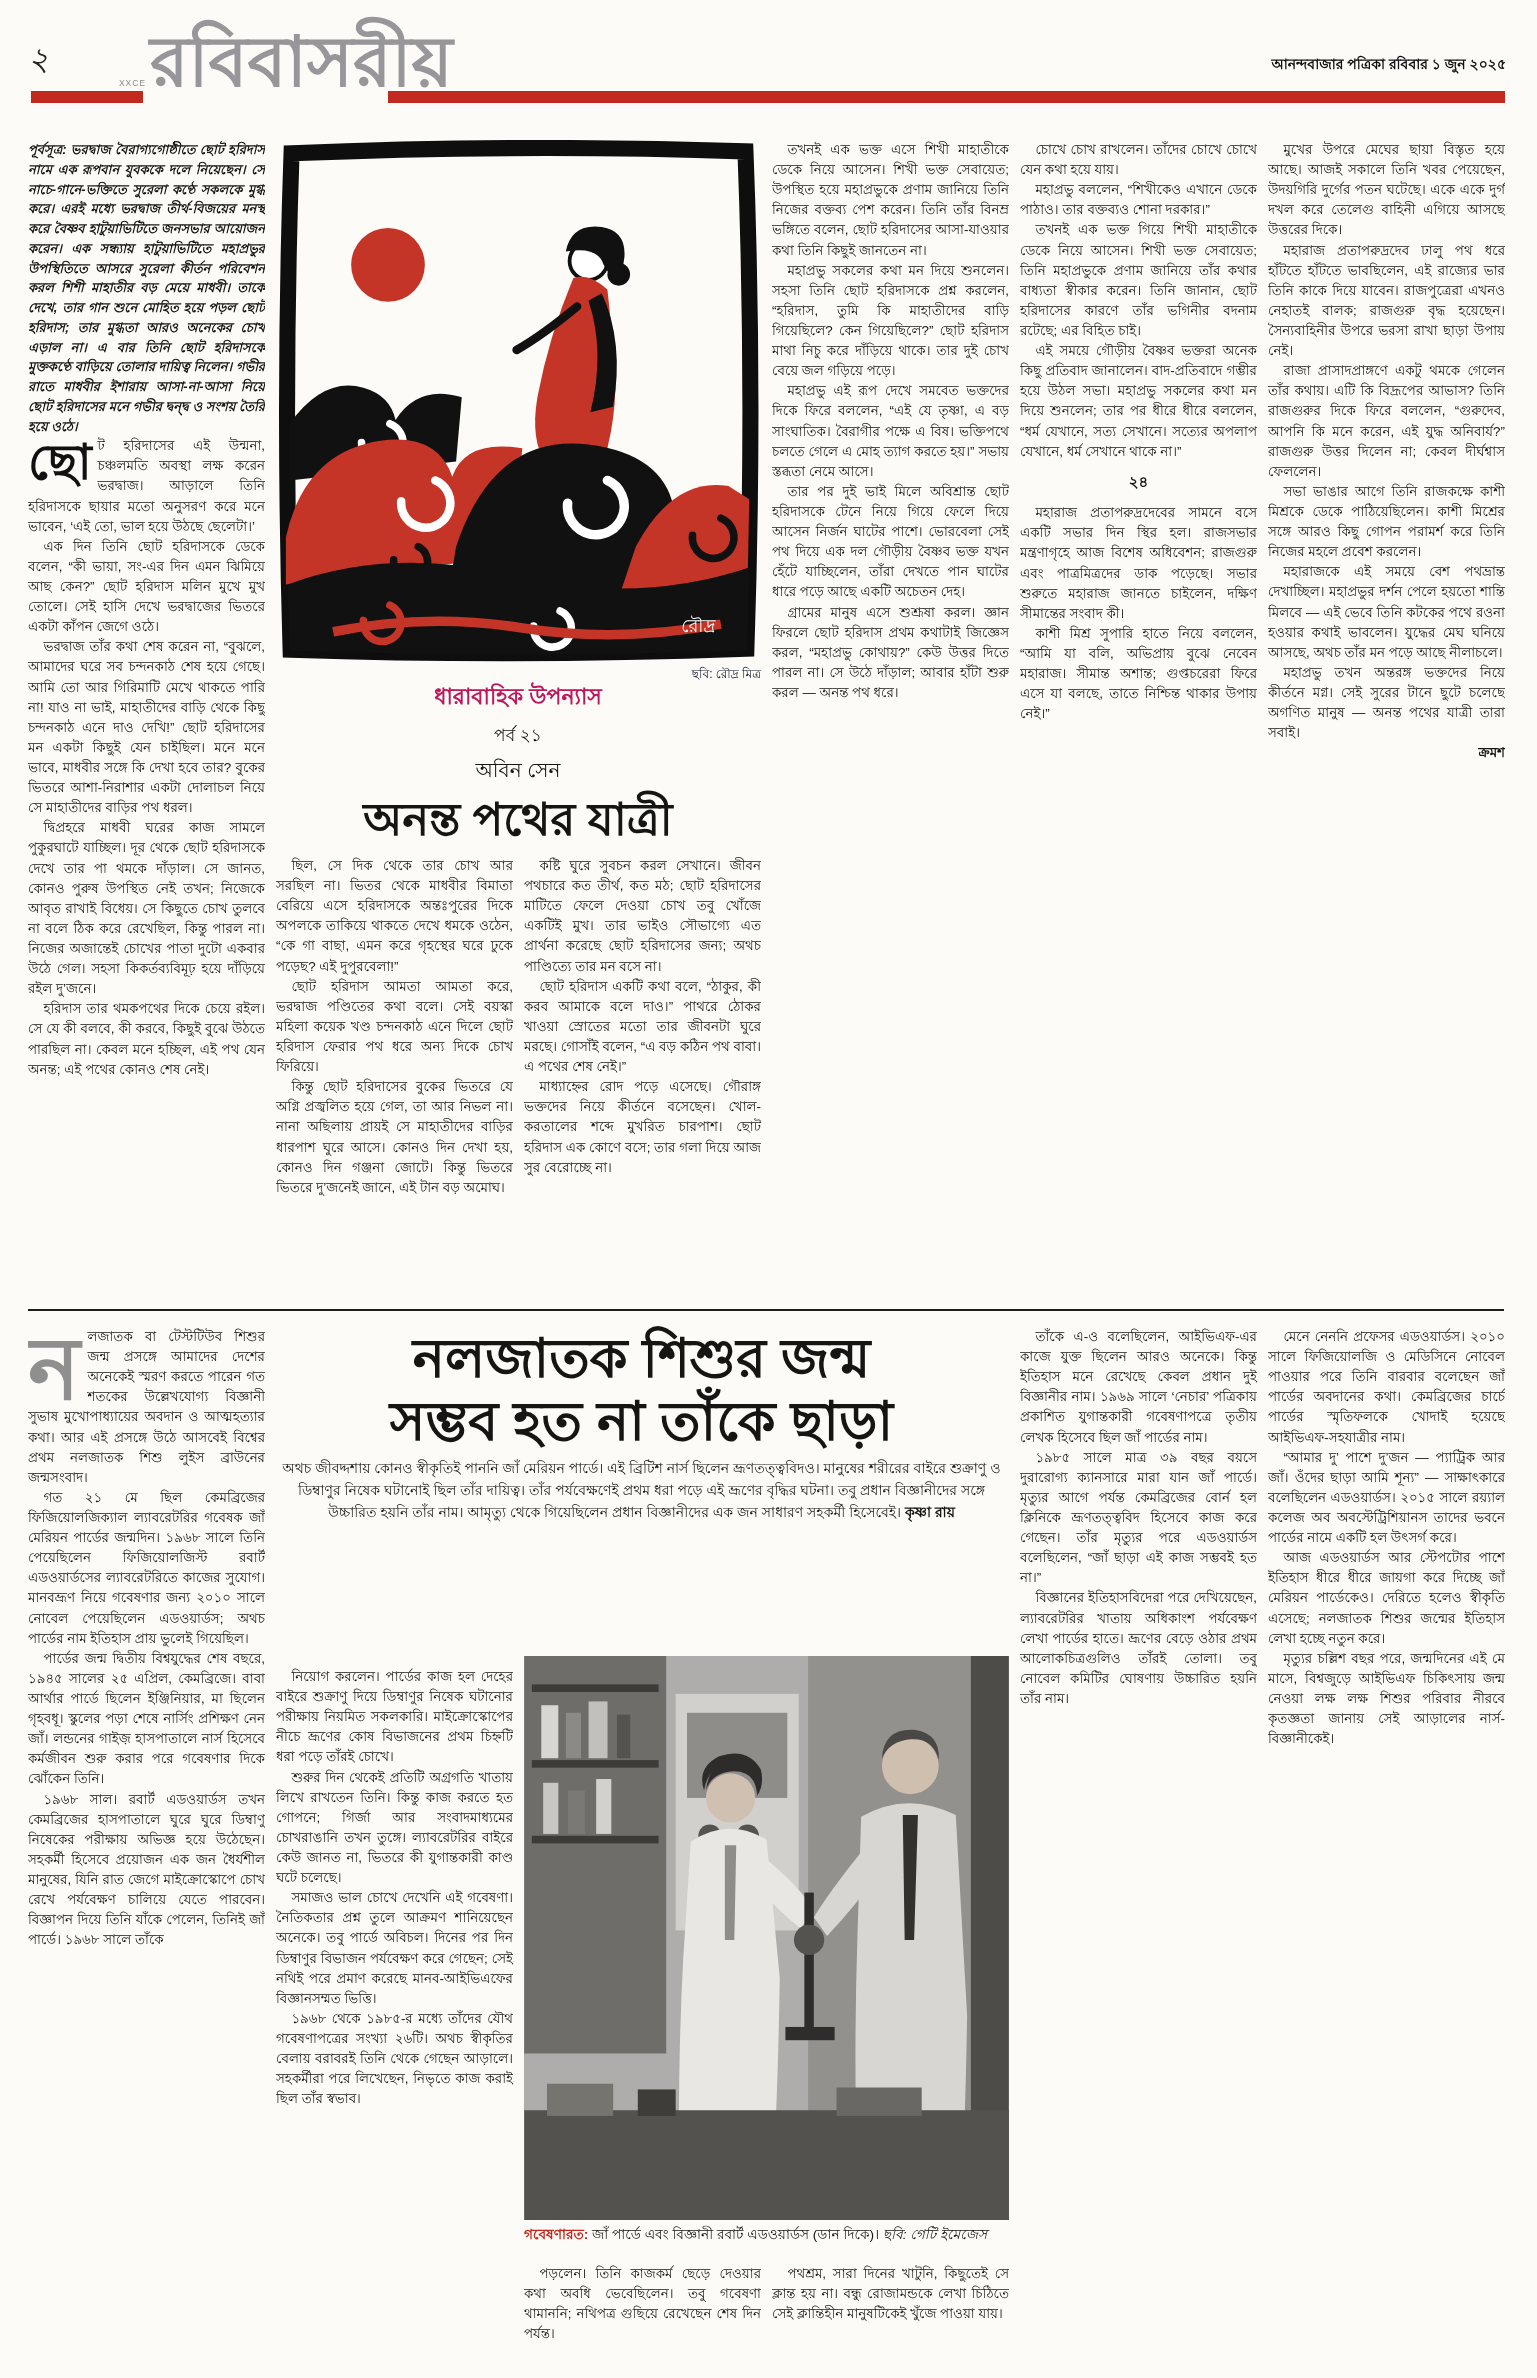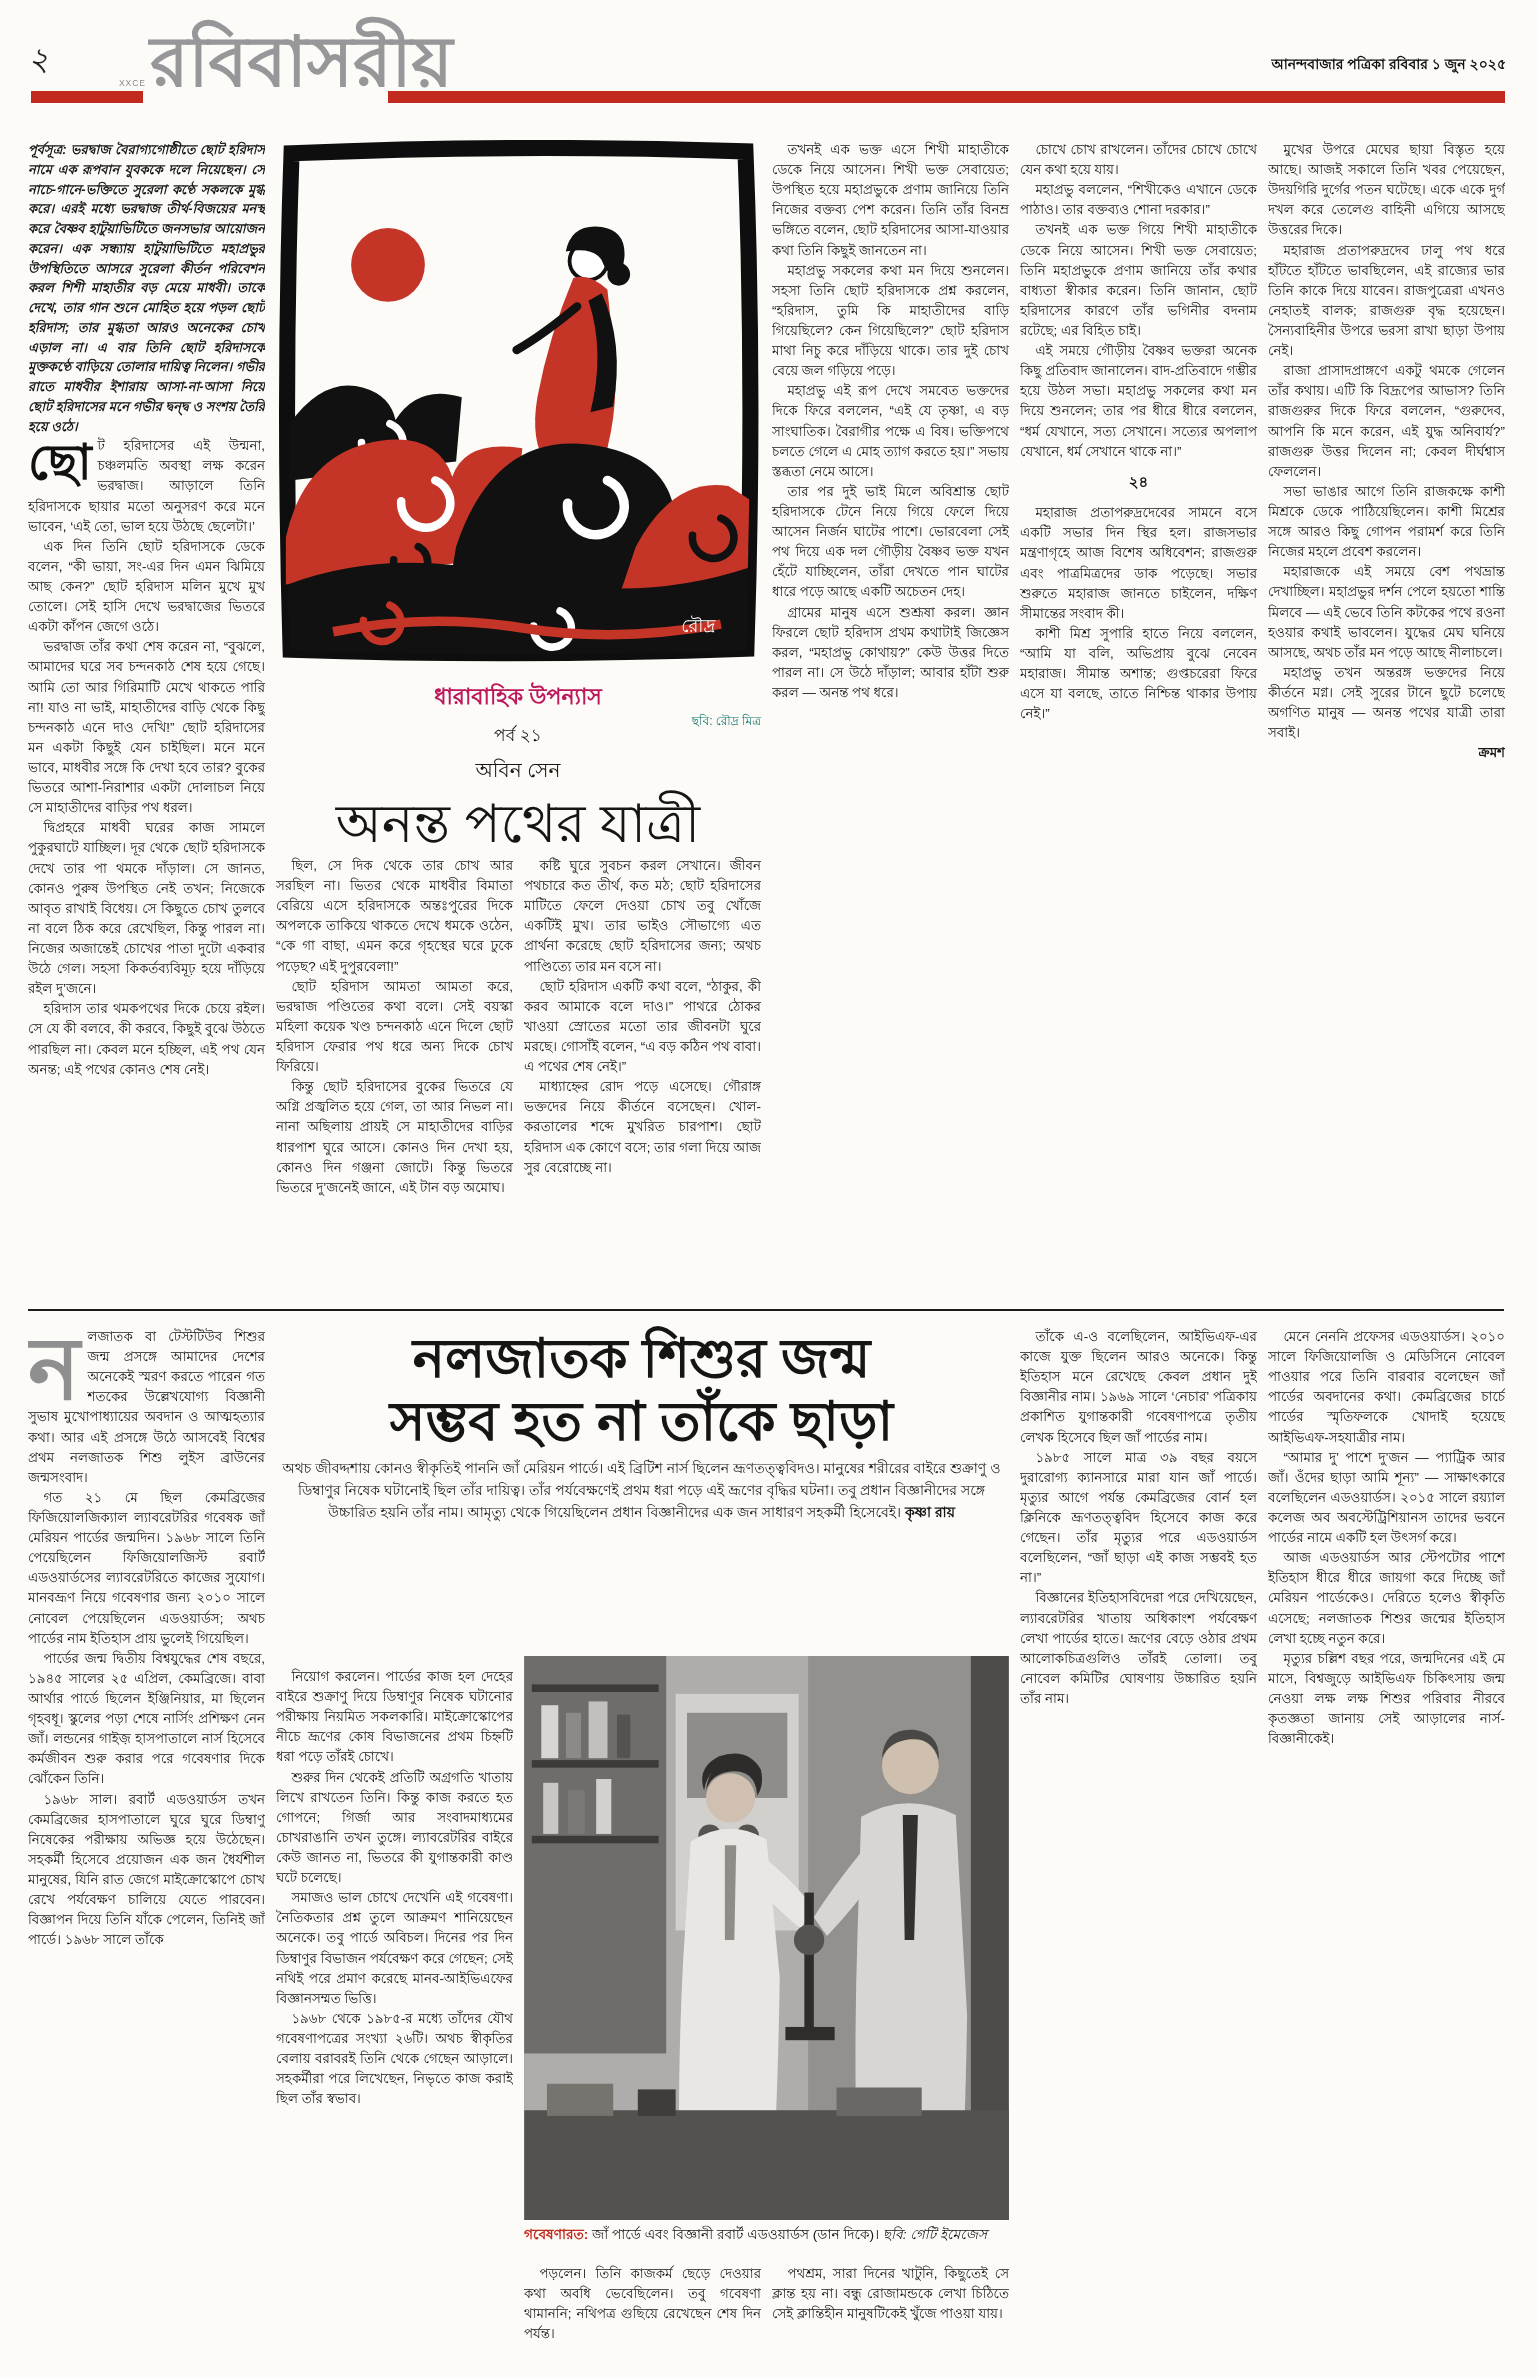--- a/index.html
+++ b/index.html
@@ -18,26 +18,26 @@
   .tcol{position:absolute;overflow:hidden;font-size:13.4px;line-height:1.5;text-align:justify;}
   .tcol p{margin:0;text-indent:1.15em;}
   .tcol p.noindent{text-indent:0;}
   .synopsis{font-weight:bold;font-style:italic;font-size:13px;line-height:1.52;margin-bottom:9.5px;text-align:justify;}
   .dropcap-n{float:left;font-size:49px;line-height:.9;font-weight:bold;padding:3.8px 5.7px 0 0;color:#111;}
   .dropcap-f{float:left;font-size:87px;line-height:.82;font-weight:bold;padding:5.7px 7.6px 0 0;color:#8f8f8f;}
   .chapter-num{text-align:center;font-weight:bold;font-size:15px;margin:9.5px 0;}
   .continued{text-align:right;font-weight:bold;margin-top:5.7px;}
   
   .illus{position:absolute;left:276px;top:140px;width:485px;height:522px;}
-  .illus-credit{position:absolute;left:276px;top:665px;width:485px;text-align:right;font-size:12px;color:#0f766e;margin-top:47px;}
+  .illus-credit{position:absolute;left:276px;top:665px;width:485px;text-align:right;font-size:12px;color:#0f172a;}
   .novel-head{position:absolute;left:257px;top:679px;width:522px;text-align:center;}
   .kicker{color:#be185d;font-weight:bold;font-size:22px;margin:0 0 5.7px 0;}
   .episode{font-size:17px;margin:0 0 5.7px 0;}
   .author{font-size:20px;margin:0 0 7.6px 0;}
-  .novel-title{font-size:53px;font-weight:normal;line-height:1.05;margin:8px;}
+  .novel-title{font-size:45px;font-weight:bold;line-height:1.05;margin:8px;}
   
   .rule{position:absolute;left:28px;top:1309px;width:1476px;height:1.9px;background:#1c1c1c;}
   
   .feat-head{position:absolute;left:276px;top:1327px;width:731px;text-align:center;}
   .feat-h1{font-size:54px;font-weight:bold;line-height:1.17;margin:0;}
   .standfirst{font-size:14px;line-height:1.55;margin-top:5px;text-align:center;}
   .standfirst b{white-space:nowrap;}
   .photo{position:absolute;left:524px;top:1656px;width:485px;height:564px;background:#9a9a9a;}
   .caption{position:absolute;left:524px;top:2226px;width:485px;font-size:13.7px;line-height:1.35;}
   .cap-label{color:#c22a20;font-weight:bold;margin-top:39px;}

